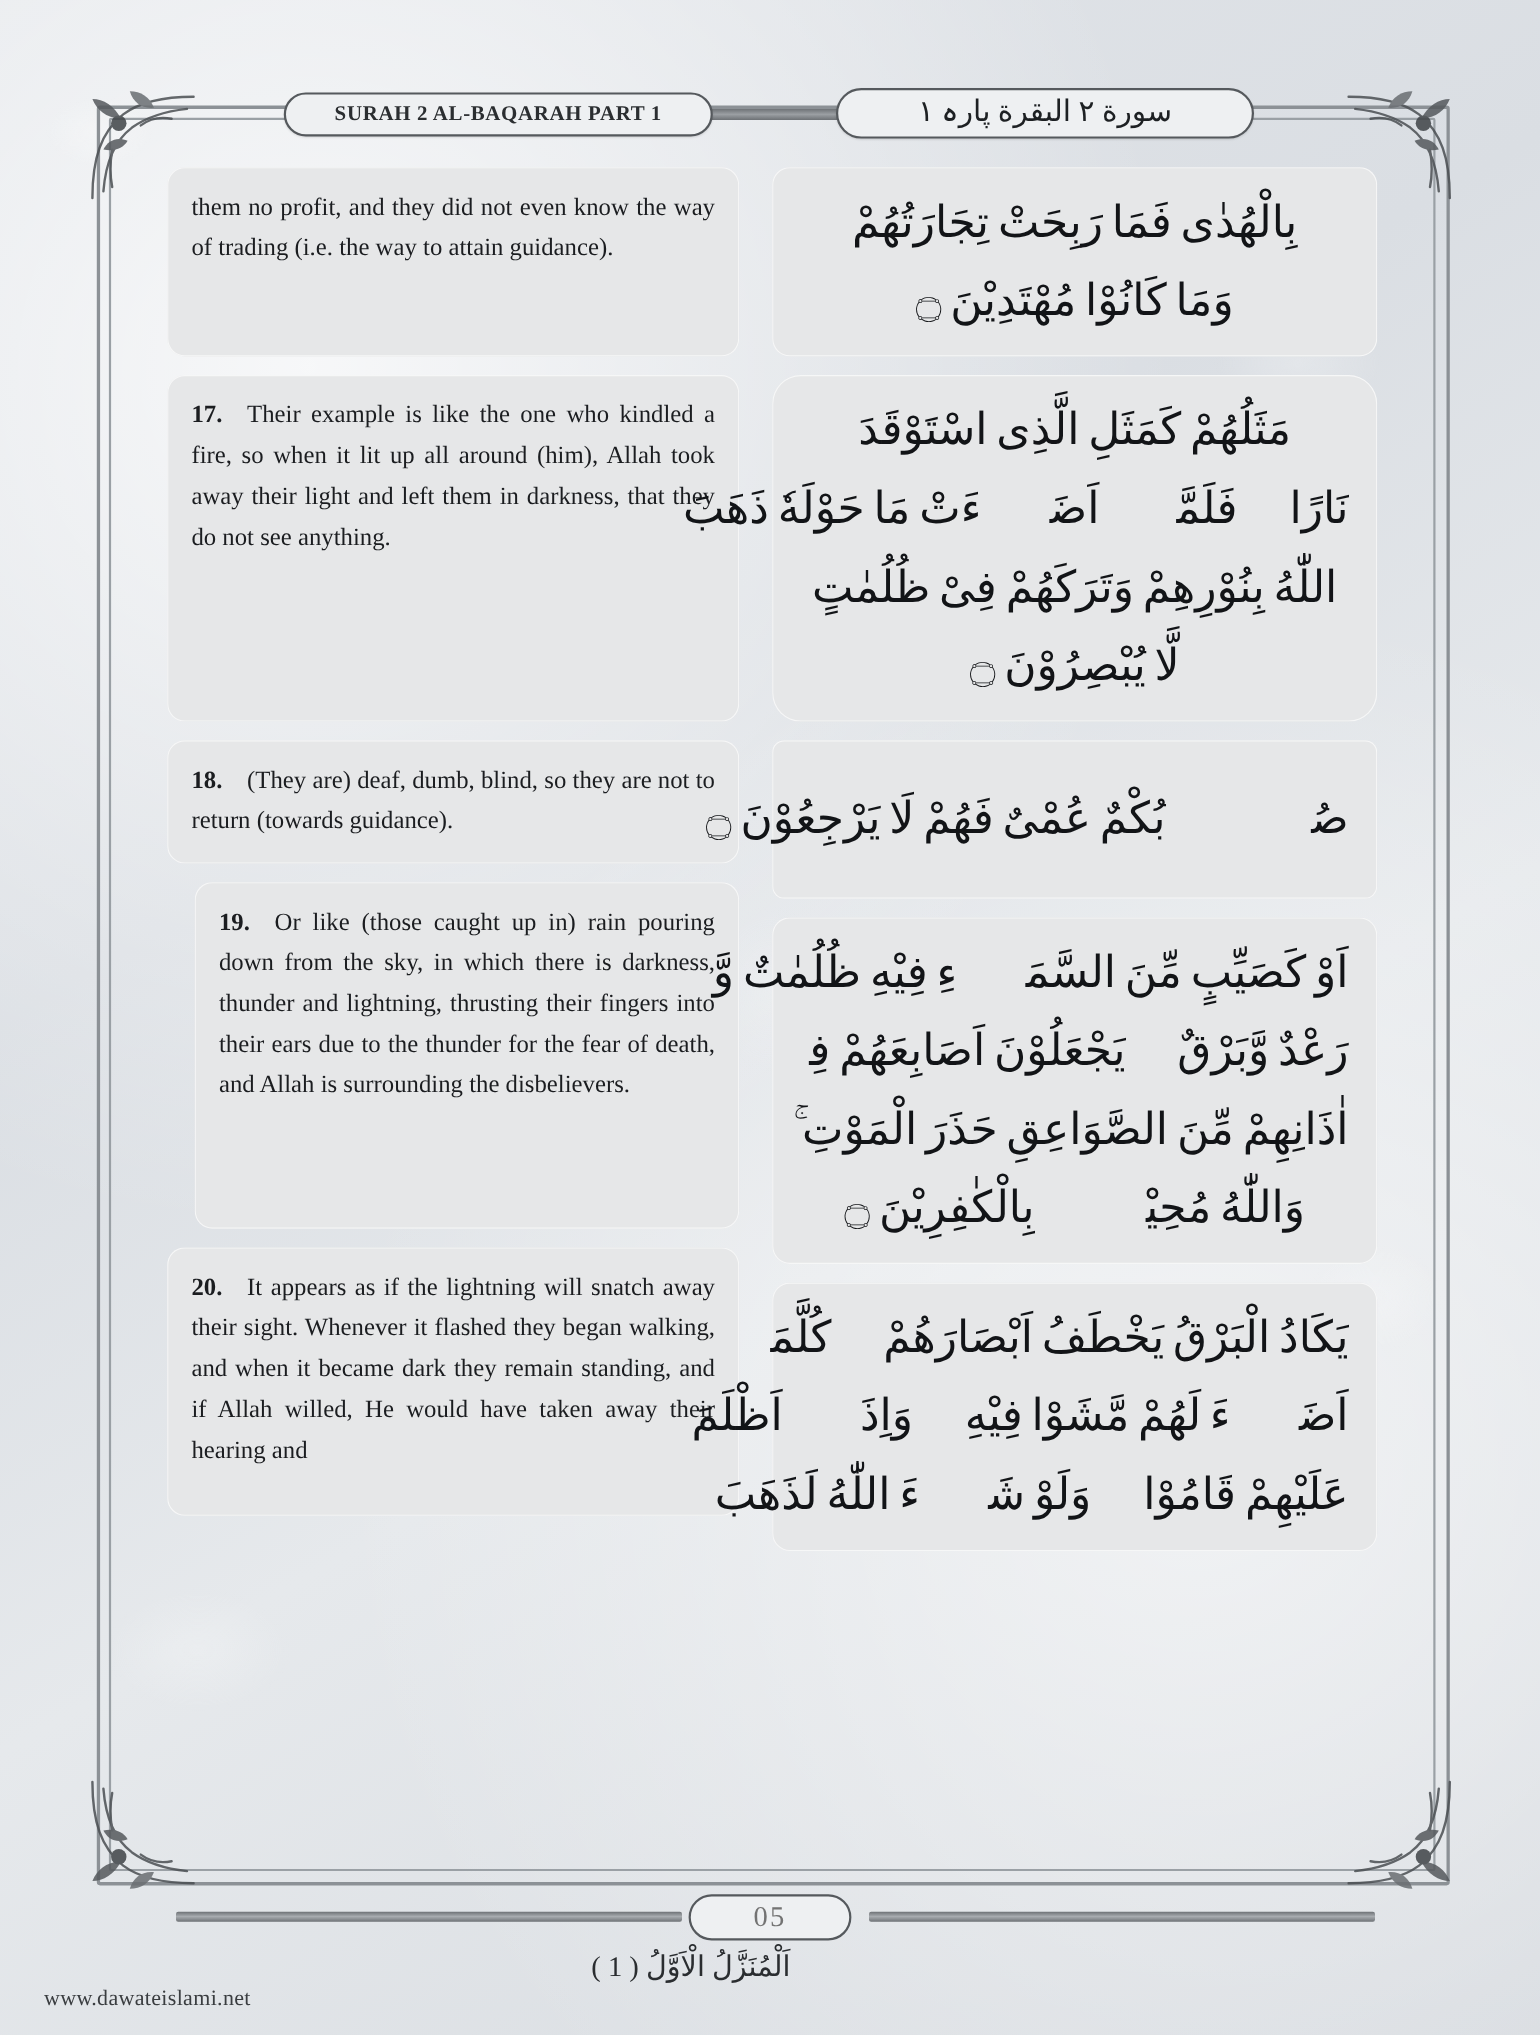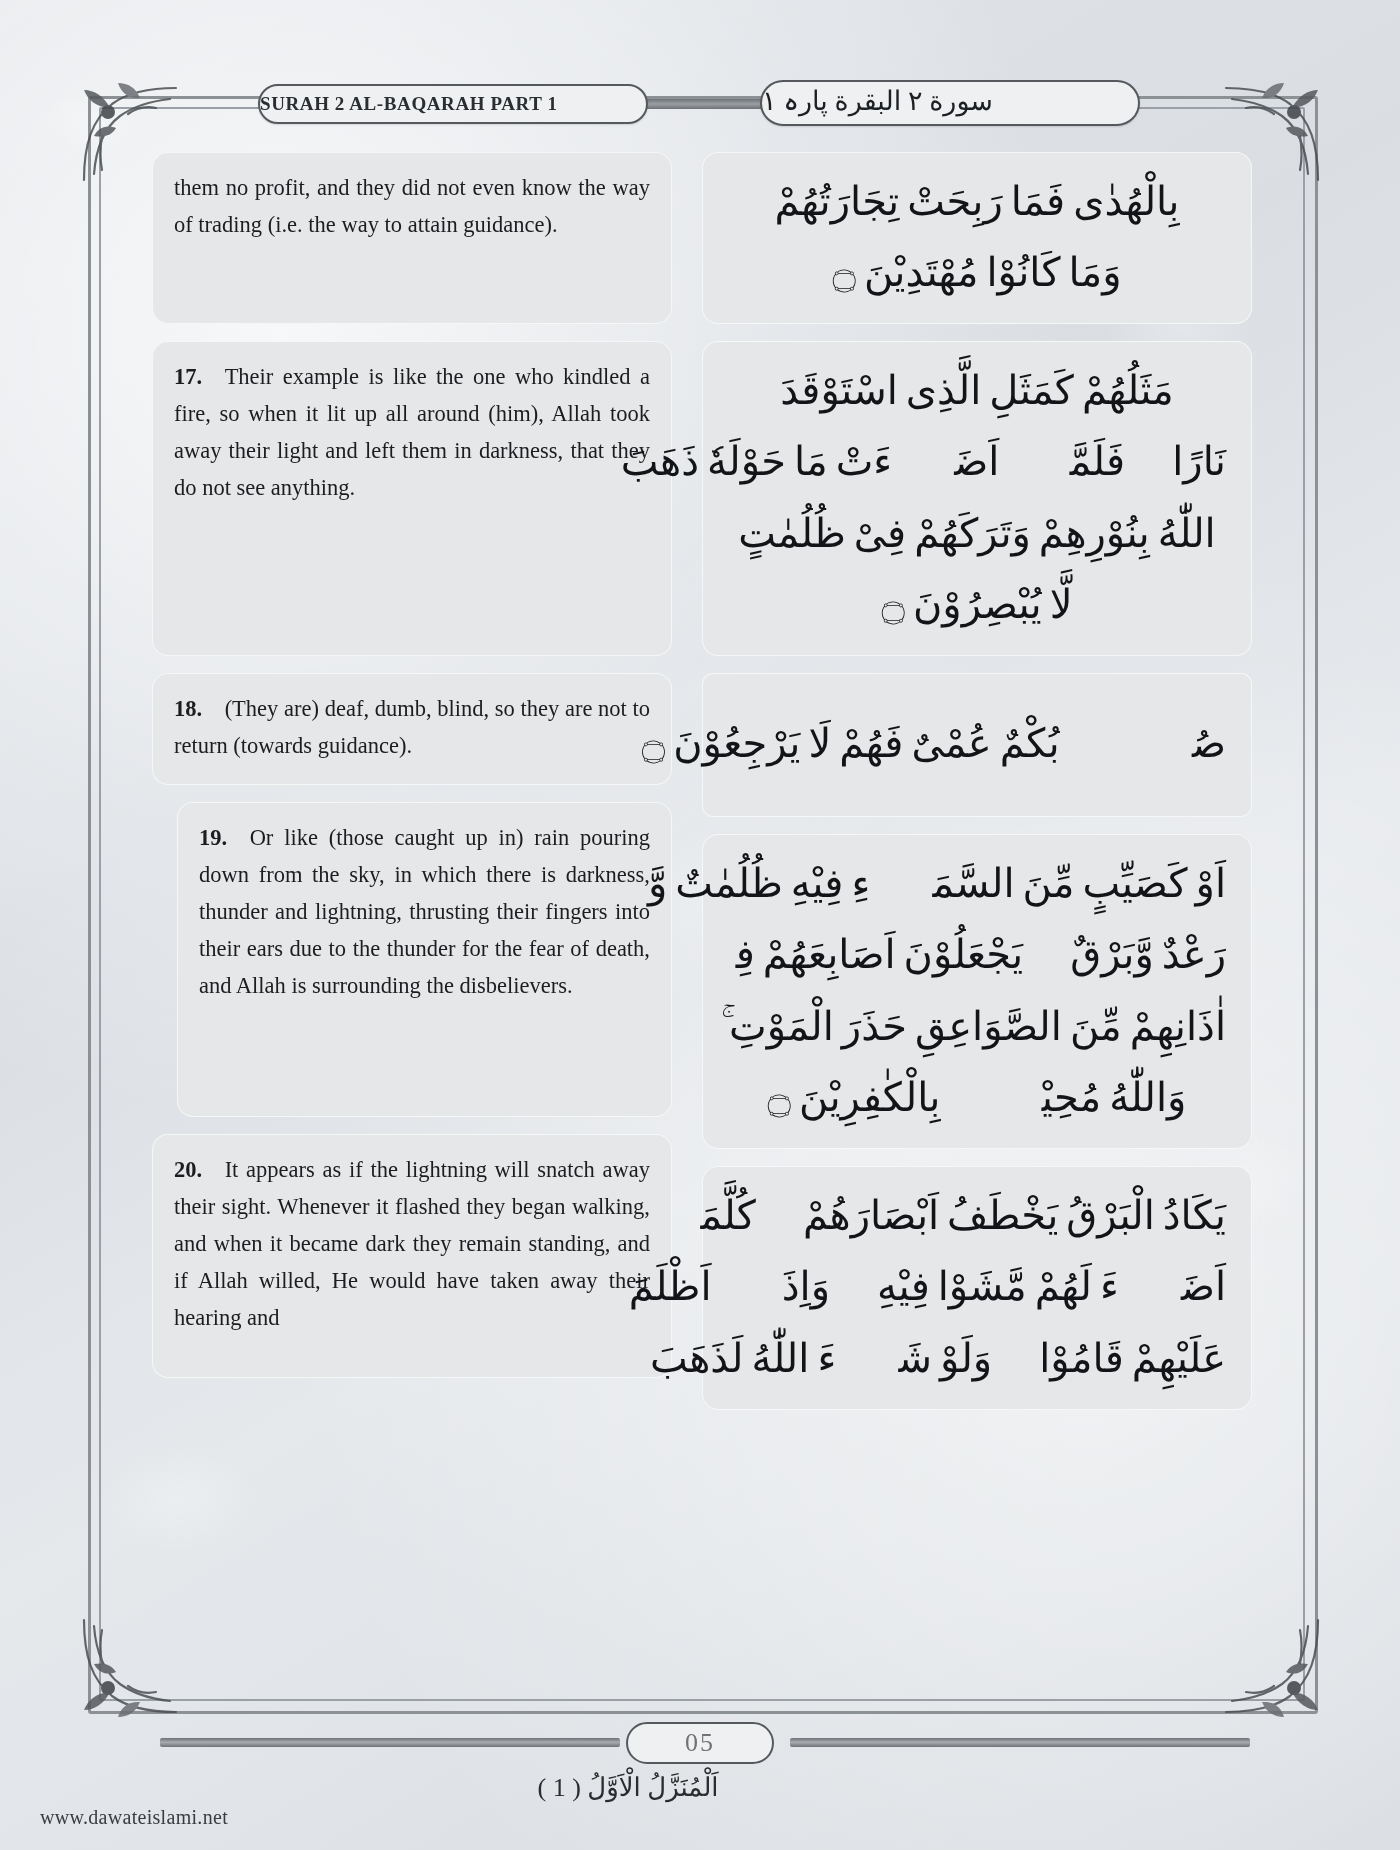--- a/index.html
+++ b/index.html
@@ -75,20 +75,21 @@
 
   
   .cartouche {
     position: absolute;
     height: 40px;
     border: 2.5px solid #55595d;
     border-radius: 22px;
     background: #eef0f2;
     display: flex;
     align-items: center;
+    justify-content: center;
     box-sizing: border-box;
     box-shadow: 0 1px 2px rgba(0,0,0,0.12);
   }
   #cartouche-left {
     left: 258px;
     top: 84px;
     width: 390px;
   }
   #cartouche-right {
     left: 760px;
@@ -309,21 +310,21 @@
         <div class="panel panel-en" style="height: 315px;"><span class="vnum">17.</span> <span>Their example is like the one who kindled a fire, so when it lit up all around (him), Allah took away their light and left them in darkness, that they do not see anything.</span></div>
         <div class="panel panel-en" style="height: 112px;"><span class="vnum">18.</span> <span>(They are) deaf, dumb, blind, so they are not to return (towards guidance).</span></div>
         <div class="panel panel-en" style="height: 315px; margin-left: 25px;"><span class="vnum">19.</span> <span>Or like (those caught up in) rain pouring down from the sky, in which there is darkness, thunder and lightning, thrusting their fingers into their ears due to the thunder for the fear of death, and Allah   is surrounding the disbelievers.</span></div>
         <div class="panel panel-en" style="height: 244px;"><span class="vnum">20.</span> <span>It appears as if the lightning will snatch away their sight. Whenever it flashed they began walking, and when it became dark they remain standing, and if Allah willed, He would have taken away their hearing and</span></div>
       </div>
     <div class="col" id="col-arabic">
         <div class="panel panel-ar" style="height: 172px; display: flex; flex-direction: column; justify-content: center;">
           <div class="ar-line">بِالْهُدٰى فَمَا رَبِحَتْ تِجَارَتُهُمْ</div>
           <div class="ar-line">وَمَا كَانُوْا مُهْتَدِيْنَ ۝</div>
         </div>
-        <div class="panel panel-ar" style="height: 315px; display: flex; flex-direction: column; justify-content: center;">
+        <div class="panel panel-ar" style="height: 315px; display: flex; flex-direction: column; justify-content: center; border-radius: 26px;">
           <div class="ar-line">مَثَلُهُمْ كَمَثَلِ الَّذِى اسْتَوْقَدَ</div>
           <div class="ar-line">نَارًا ۚ فَلَمَّاۤ اَضَاۤءَتْ مَا حَوْلَهٗ ذَهَبَ</div>
           <div class="ar-line">اللّٰهُ بِنُوْرِهِمْ وَتَرَكَهُمْ فِىْ ظُلُمٰتٍ</div>
           <div class="ar-line">لَّا يُبْصِرُوْنَ ۝</div>
         </div>
         <div class="panel panel-ar" style="height: 144px; display: flex; flex-direction: column; justify-content: center; border-radius: 11px;">
           <div class="ar-line">صُمٌّۢ بُكْمٌ عُمْىٌ فَهُمْ لَا يَرْجِعُوْنَ ۝</div>
         </div>
         <div class="panel panel-ar" style="height: 315px; display: flex; flex-direction: column; justify-content: center;">
           <div class="ar-line">اَوْ كَصَيِّبٍ مِّنَ السَّمَاۤءِ فِيْهِ ظُلُمٰتٌ وَّ</div>

